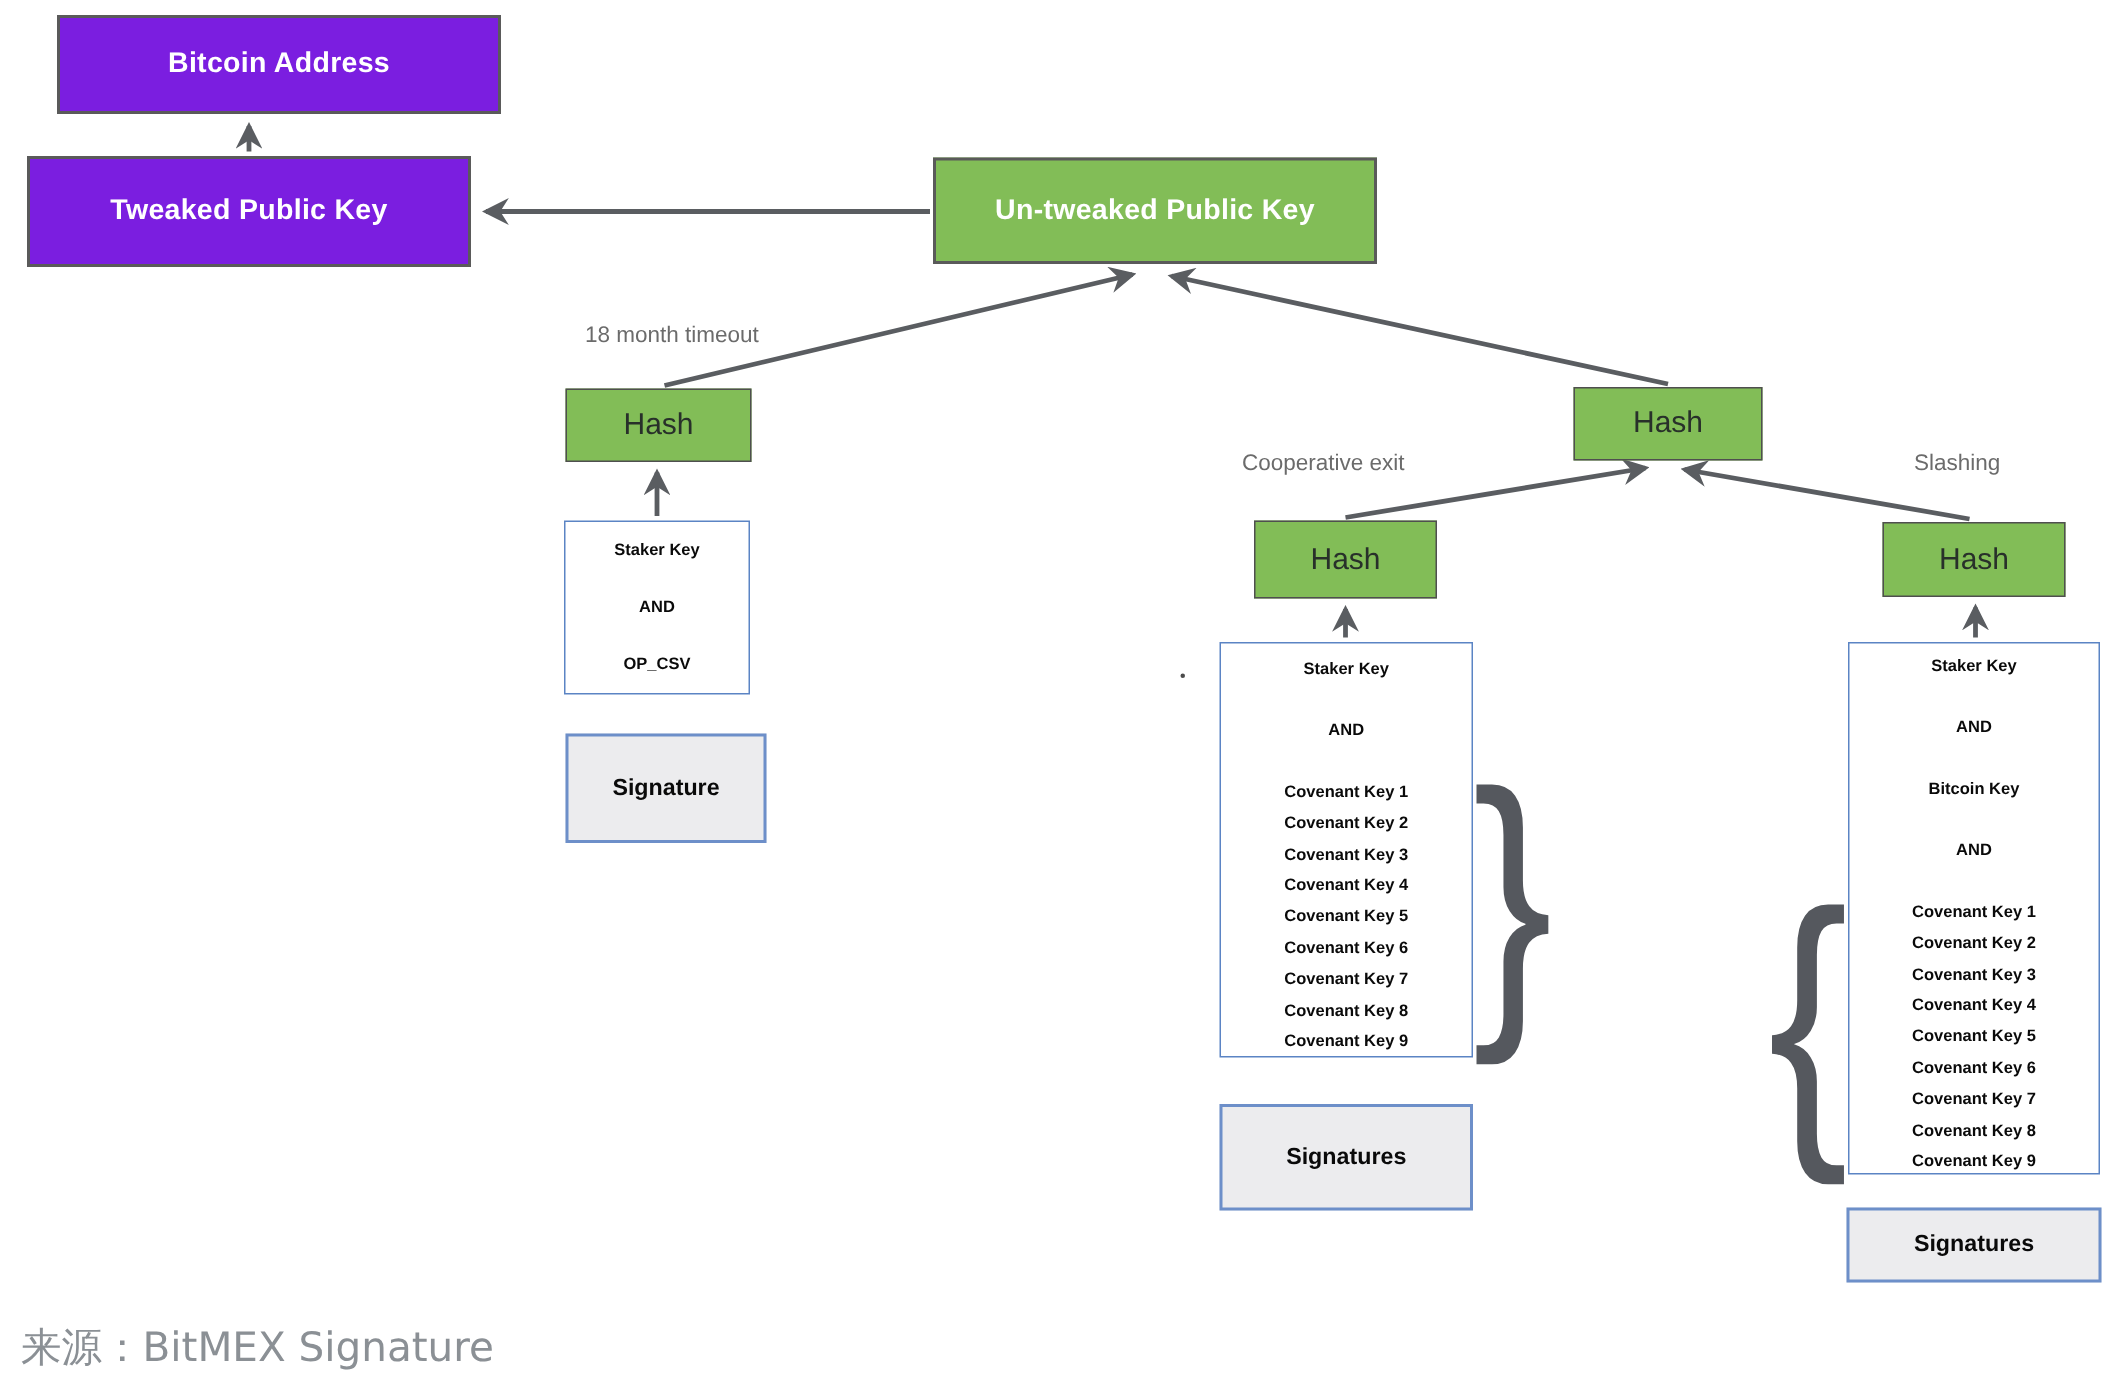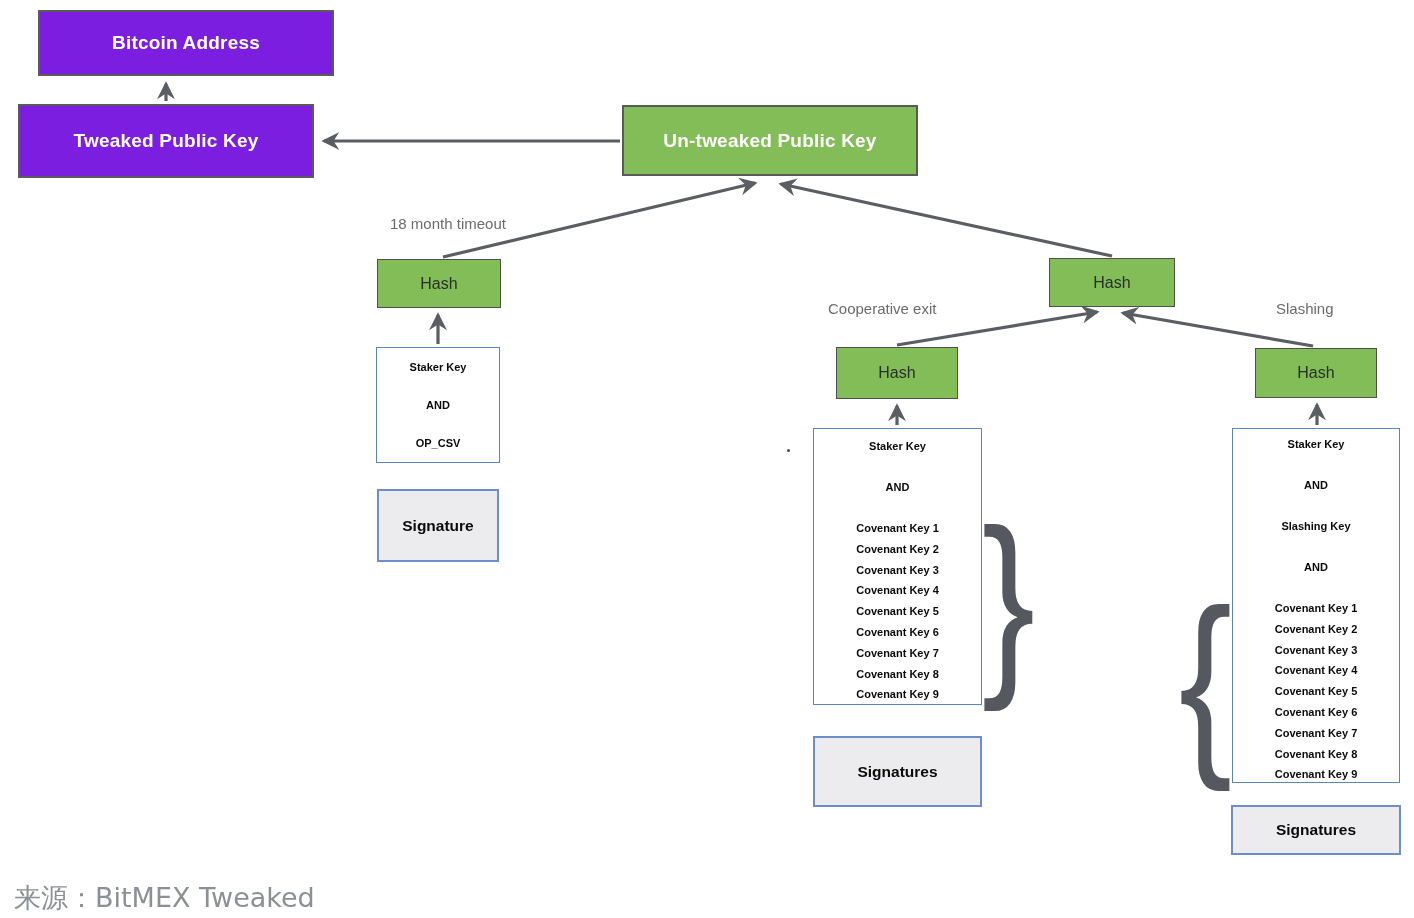--- a/index.html
+++ b/index.html
@@ -13,21 +13,21 @@
     width:1414px;height:918px;position:relative;overflow:hidden;
     font-family:"Liberation Sans","DejaVu Sans",sans-serif;
   }
   .stage{position:absolute;inset:0;}
   .wires{position:absolute;left:0;top:0;width:1414px;height:918px;pointer-events:none;}
   .wires line{stroke:var(--arrow);stroke-width:3.2;}
   .box{position:absolute;display:flex;align-items:center;justify-content:center;text-align:center;}
   .big{border:2px solid #5a5a5a;color:#fff;font-weight:bold;font-size:19px;letter-spacing:.2px;}
   .purple{background:var(--purple);}
   .greenbig{background:var(--green);}
-  .hash{background:var(--green);border:1.5px solid #4f4f4f;color:#28302a;font-size:16px;}
+  .hash{background:var(--green);border:1.5px solid #4f4f4f;color:#28302a;font-size:20px;}
   .script{background:#fff;border:1.6px solid var(--script_border);color:#0a0a0a;
           font-weight:bold;font-size:11px;flex-direction:column;}
   .witness{background:var(--witness_fill);border:2px solid var(--witness_border);
            color:#0a0a0a;font-weight:bold;font-size:15.5px;}
   .note{position:absolute;color:var(--label_gray);font-size:15px;white-space:nowrap;}
   .keys{line-height:20.8px;}
   .keys span{display:block;}
   .head{height:20px;line-height:20px;}
   .gap21{margin-top:21px;}
   .brace{position:absolute;color:#55585e;font-size:200px;line-height:190px;
@@ -43,21 +43,21 @@
   [data-name="untweaked-key-node"]{left:622px;top:105px;width:296px;height:71px;}
   [data-name="timeout-annotation"]{left:366px;top:215px;margin-left:24px;}
   [data-name="timeout-hash-node"]{left:377px;top:259px;width:124px;height:49px;}
   [data-name="root-hash-node"]{left:1049px;top:258px;width:126px;height:49px;}
   [data-name="cooperative-annotation"]{left:828px;top:300px;}
   [data-name="cooperative-hash-node"]{left:836px;top:347px;width:122px;height:52px;}
   [data-name="slashing-annotation"]{left:1276px;top:300px;}
   [data-name="slashing-hash-node"]{left:1255px;top:348px;width:122px;height:50px;}
   [data-name="timeout-script-node"]{left:376px;top:347px;width:124px;height:116px;
       justify-content:space-between;padding:9px 0;}
-  [data-name="timeout-witness-node"]{left:377px;top:489px;width:122px;height:73px;}
+  [data-name="timeout-witness-node"]{left:377px;top:489px;width:134px;height:73px;}
   [data-name="cooperative-script-node"]{left:813px;top:428px;width:169px;height:277px;
       justify-content:flex-start;padding-top:7px;}
   [data-name="cooperative-witness-node"]{left:813px;top:736px;width:169px;height:71px;}
   [data-name="slashing-script-node"]{left:1232px;top:428px;width:168px;height:355px;
       justify-content:flex-start;padding-top:5px;}
   [data-name="slashing-witness-node"]{left:1231px;top:805px;width:170px;height:50px;}
   [data-name="cooperative-brace"]{left:975px;top:505px;}
   [data-name="slashing-brace"]{left:1172px;top:585px;}
   [data-name="condition-label"]{left:1040px;top:622px;}
   [data-name="stray-dot"]{left:787px;top:449px;}
@@ -144,21 +144,21 @@
     </span>
   </div>
 
   <div class="box witness" data-name="cooperative-witness-node">
     <span data-name="cooperative-witness-label">Signatures</span>
   </div>
 
   <div class="box script" data-name="slashing-script-node">
     <span class="head" data-name="slashing-script-line">Staker Key</span>
     <span class="head gap21" data-name="slashing-script-line">AND</span>
-    <span class="head gap21" data-name="slashing-script-line">Slashing Key</span>
+    <span class="head gap21" data-name="slashing-script-line">Bitcoin Key</span>
     <span class="head gap21" data-name="slashing-script-line">AND</span>
     <span class="keys gap21" data-name="slashing-covenant-keys">
       <span data-name="covenant-key-item">Covenant Key 1</span>
       <span data-name="covenant-key-item">Covenant Key 2</span>
       <span data-name="covenant-key-item">Covenant Key 3</span>
       <span data-name="covenant-key-item">Covenant Key 4</span>
       <span data-name="covenant-key-item">Covenant Key 5</span>
       <span data-name="covenant-key-item">Covenant Key 6</span>
       <span data-name="covenant-key-item">Covenant Key 7</span>
       <span data-name="covenant-key-item">Covenant Key 8</span>
@@ -169,14 +169,14 @@
   <div class="box witness" data-name="slashing-witness-node">
     <span data-name="slashing-witness-label">Signatures</span>
   </div>
 
   <div class="brace" data-name="cooperative-brace">}</div>
   <div class="brace" data-name="slashing-brace">{</div>
 
 
   <div class="dot" data-name="stray-dot"></div>
 
-  <div class="caption" data-name="source-caption">来源：BitMEX Tweaked</div>
+  <div class="caption" data-name="source-caption">来源：BitMEX Signature</div>
 </div>
 
 </body></html>

